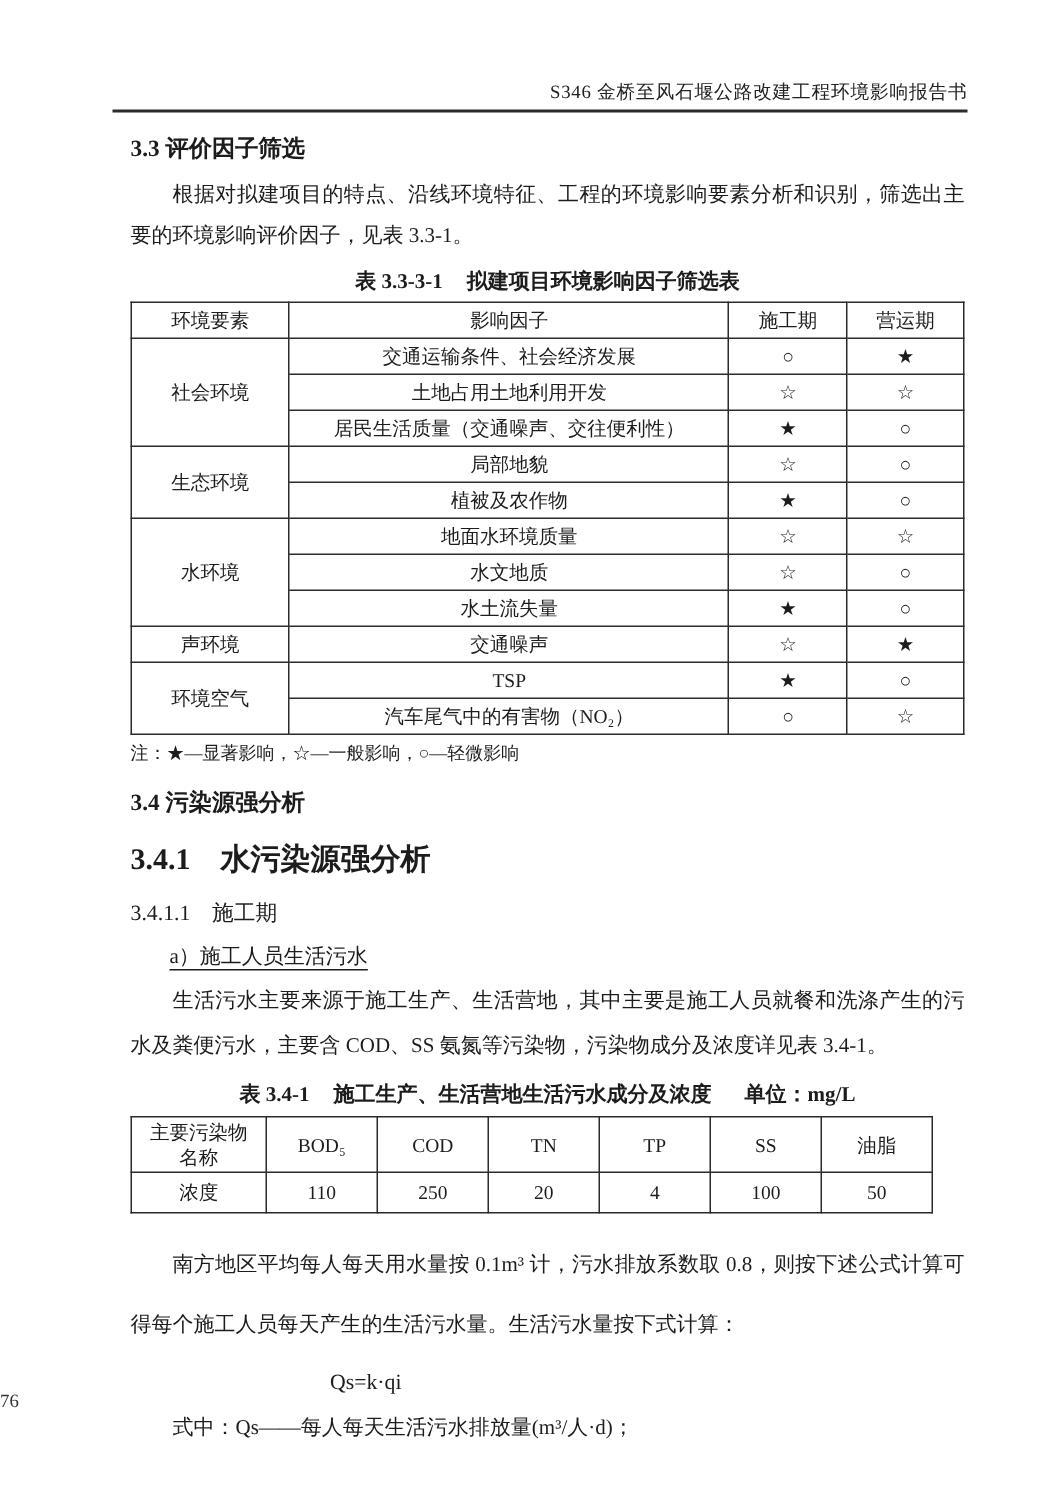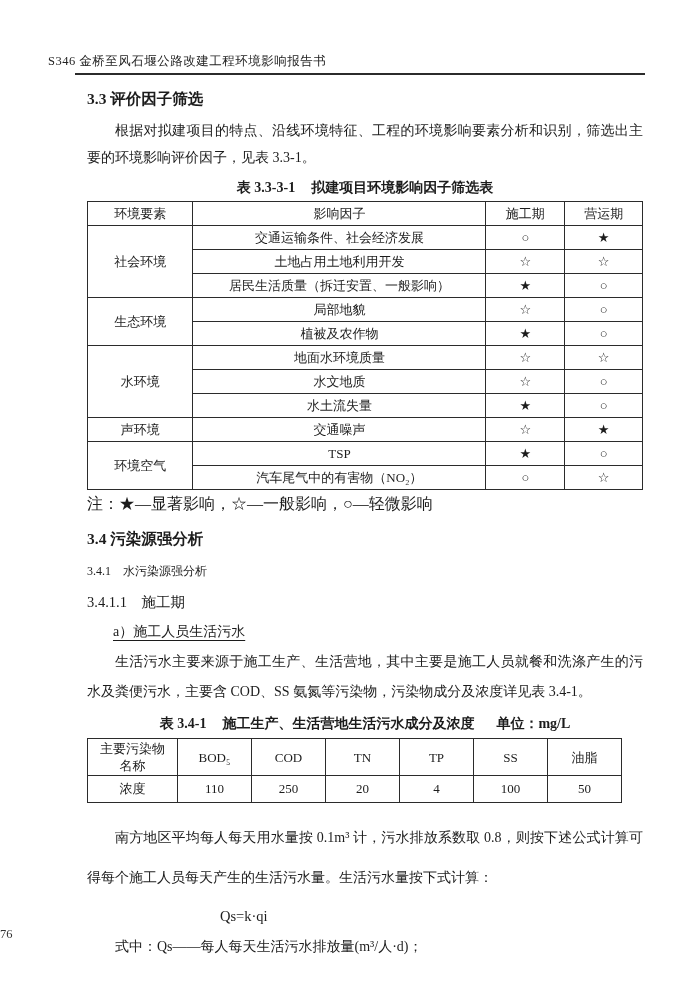--- a/index.html
+++ b/index.html
@@ -6,29 +6,29 @@
   .page {
     position:relative;
     width:700px; height:990px;
     background:#ffffff;
     color:#1c1c1c;
     font-family:"Liberation Serif","DejaVu Serif",serif;
     overflow:hidden;
     margin:0 auto;
   }
   
-  .doc-header { padding:53px 55px 3px 48px; text-align:left;
+  .doc-header { padding:53px 55px 3px 48px; text-align:right;
     font-size:12.5px; letter-spacing:0.5px; color:#222;font-family:Liberation Serif, serif; }
   .header-rule { margin:0 55px 0 75px; border-bottom:2px solid #2b2b2b; }
 
   
   .content { padding:0 57px 0 87px; }
 
   .h-l1 { font-size:15.5px; font-weight:bold; margin:14px 0 0 0; }
-  .h-l2 { font-size:12px; font-weight:normal; margin:13px 0 0 0; }
+  .h-l2 { font-size:20px; font-weight:bold; margin:13px 0 0 0; }
   .h-l3 { font-size:14.5px; font-weight:normal; margin:13px 0 0 0; }
   .h-sub { font-size:14px; margin:11px 0 0 26px;
     text-decoration:underline; text-underline-offset:4px; }
 
   .para { font-size:14px; line-height:27px; text-align:justify;
     text-indent:2em; margin:7px 0 0 0; }
   .para-u { text-underline-offset:5px; line-height:30px; margin-top:6px; }
 
   .caption { text-align:center; font-weight:bold; font-size:14px; margin-top:8px; }
   .caption .cap-num { margin-right:16px; }
@@ -37,21 +37,21 @@
   
   table { border-collapse:collapse; table-layout:fixed;
     border:1.5px solid #2b2b2b; }
   td { border:1px solid #2b2b2b; text-align:center; vertical-align:middle;
     font-size:13px; padding:0 3px; overflow:hidden; }
 
   #table1 { width:100%; margin-top:4px; }
   #table1 td { height:23px; }
   #table1 .sym { font-size:13px; letter-spacing:0; }
 
-  .note { font-size:16px; margin-top:4px; }
+  .note { font-size:12px; margin-top:4px; }
 
   #table2 { width:535px; margin-top:5px;border-radius:13px; }
   #table2 td.hdr { height:36px; line-height:17px; }
   #table2 td.val { height:26px; }
 
   .formula { font-size:14.5px; margin:6px 0 0 133px; line-height:24px; }
   .where { font-size:14px; margin:7px 0 0 0; text-indent:2em; line-height:24px; }
 
   .pageno { position:absolute; bottom:48px; left:0; width:100%;
     text-align:left; font-size:12.5px; color:#333; }
@@ -93,21 +93,21 @@
         <td>交通运输条件、社会经济发展</td>
         <td class="sym">○</td>
         <td class="sym">★</td>
       </tr>
       <tr>
         <td>土地占用土地利用开发</td>
         <td class="sym">☆</td>
         <td class="sym">☆</td>
       </tr>
       <tr>
-        <td>居民生活质量（拆迁安置、一般影响）</td>
+        <td>居民生活质量（交通噪声、交往便利性）</td>
         <td class="sym">★</td>
         <td class="sym">○</td>
       </tr>
       <tr>
         <td rowspan="2">生态环境</td>
         <td>局部地貌</td>
         <td class="sym">☆</td>
         <td class="sym">○</td>
       </tr>
       <tr>

